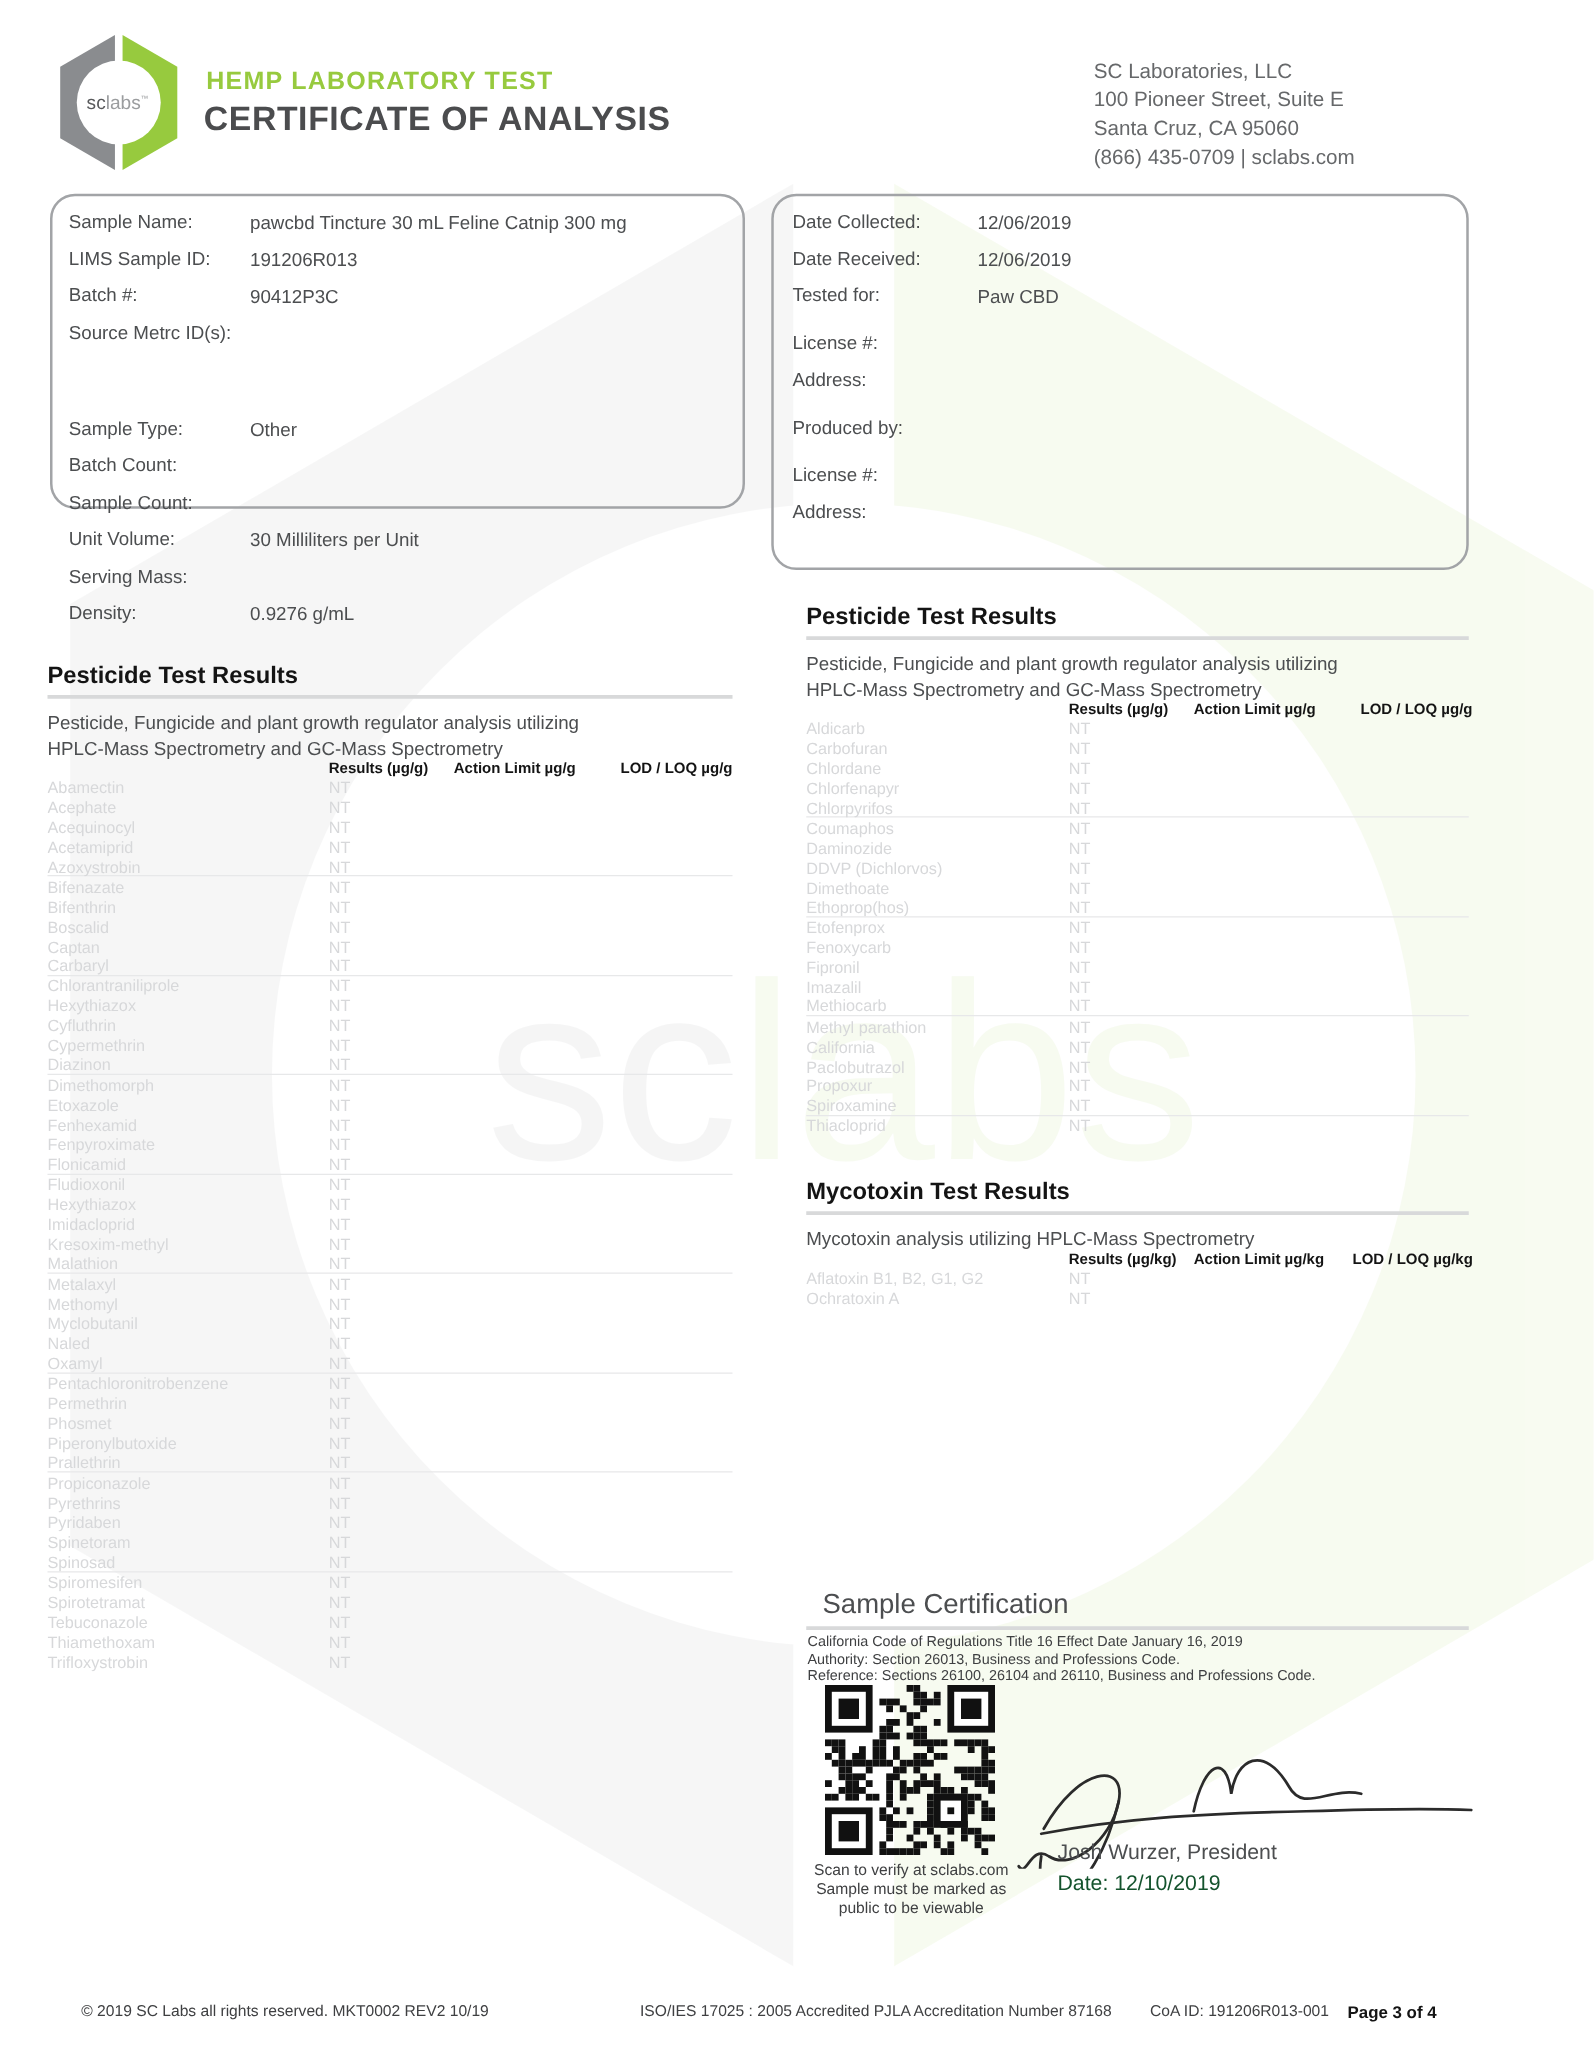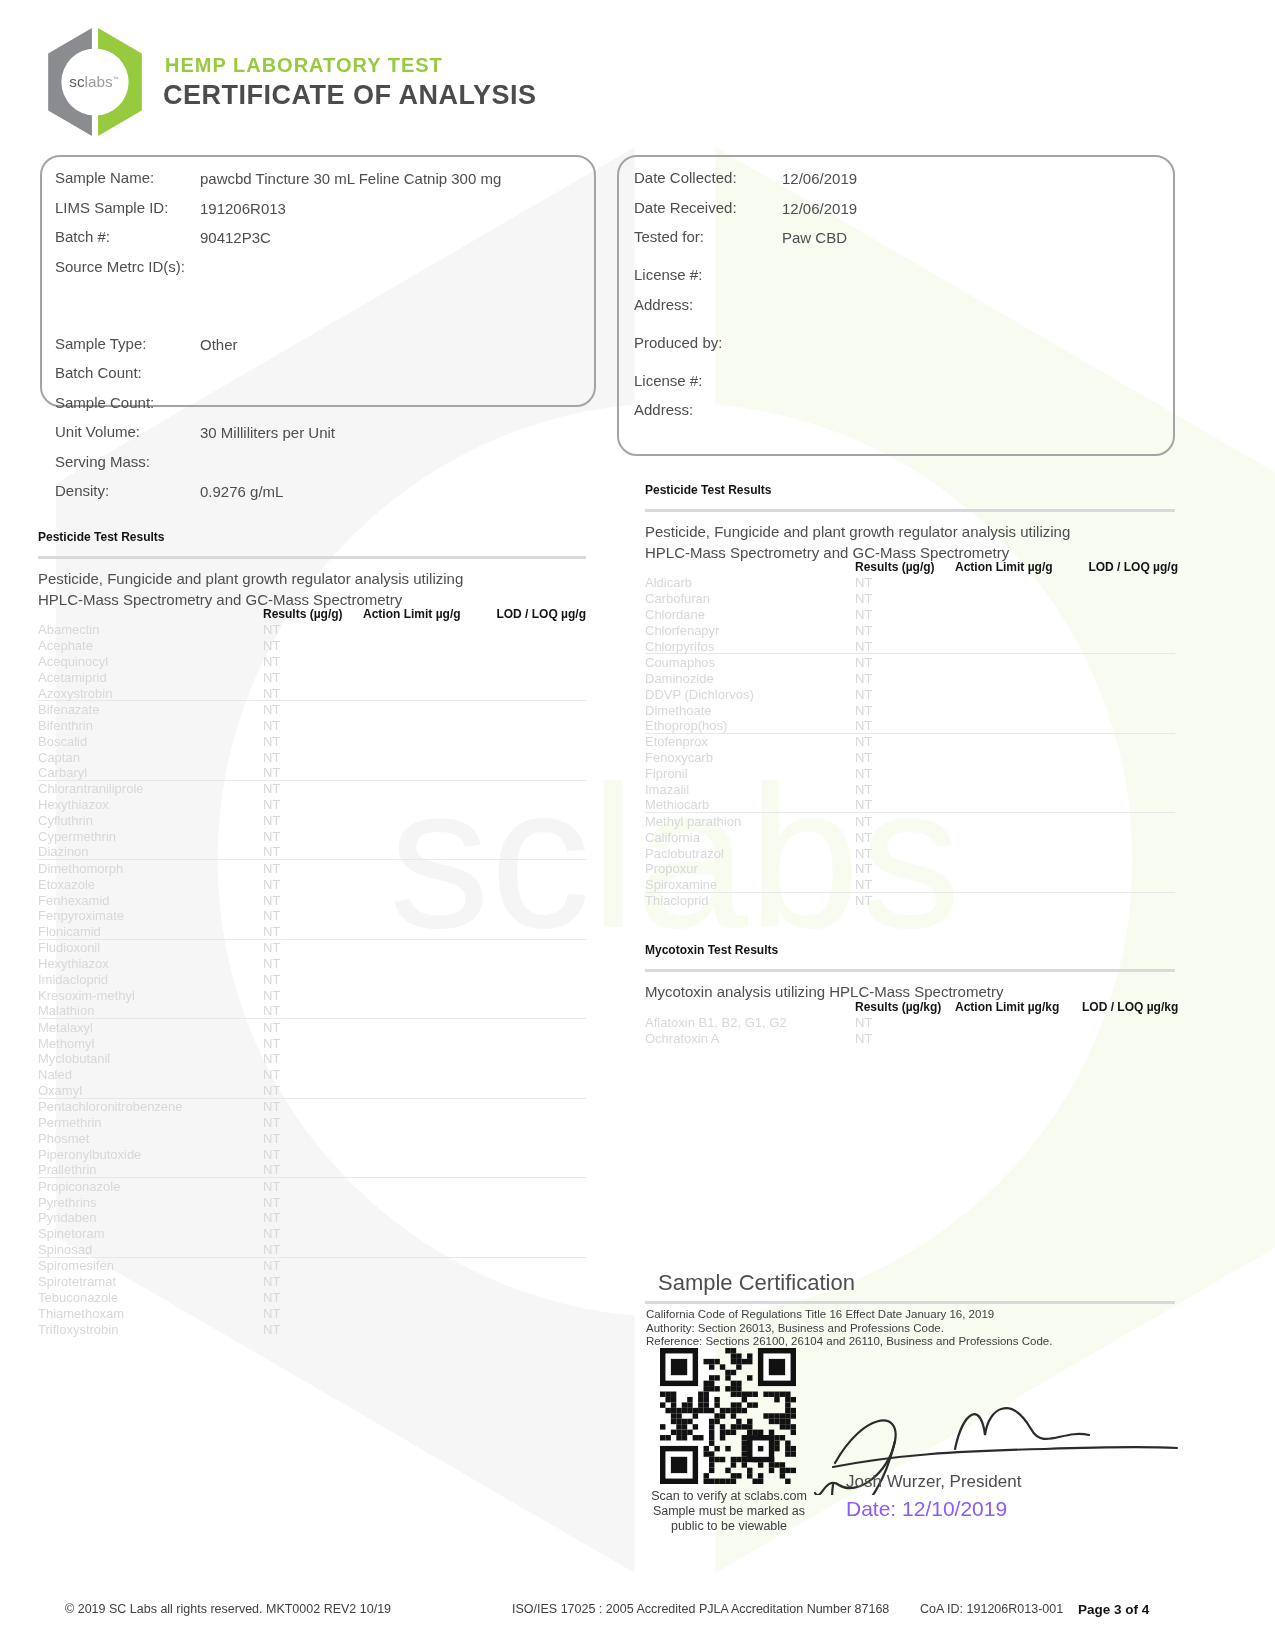--- a/index.html
+++ b/index.html
@@ -21,21 +21,21 @@
   .box-left{left:40px;top:155px;width:556px;height:252px;padding:12px 0 0 13px;}
   .box-right{left:617px;top:155px;width:558px;height:301px;padding:12px 0 0 15px;}
   .info-row{display:flex;min-height:19px;margin-bottom:10.5px;font-size:15px;color:#4c4e50;}
   .info-row.gap-after{margin-bottom:58px;}
   .box-right .info-row.gap-after{margin-bottom:19px;}
   .info-label{width:145px;flex:0 0 145px;}
   .box-right .info-label{width:148px;flex:0 0 148px;}
   .info-value{width:305px;line-height:19px;}
 
   
-  .sec-title{position:absolute;font-size:12px;font-weight:bold;color:#141414;}
+  .sec-title{position:absolute;font-size:19px;font-weight:bold;color:#141414;}
   .sec-rule{position:absolute;height:3px;background:#d8d9da;}
   .sec-desc{position:absolute;font-size:15px;line-height:21px;color:#4c4e50;}
   .col-head{position:absolute;display:flex;font-size:12px;font-weight:bold;color:#141414;}
   .alist{position:absolute;}
   .analyte-row{display:flex;box-sizing:border-box;height:15.9px;align-items:center;font-size:13px;color:#d7d8da;}
   .analyte-row.group-end{border-bottom:1px solid #e7e8e9;}
   .a-name{flex:0 0 var(--namew);width:var(--namew);white-space:nowrap;overflow:hidden;}
   .a-result{flex:0 0 100px;width:100px;}
   .h-name{flex:0 0 var(--namew);width:var(--namew);}
   .h-res{flex:0 0 100px;width:100px;}
@@ -45,21 +45,21 @@
   .col-right{--namew:210px;}
 
   
   .cert-title{position:absolute;left:658px;top:1270px;font-size:22px;color:#4c4e50;}
   .cert-rule{position:absolute;left:645px;top:1301px;width:530px;height:3px;background:#d8d9da;}
   .cert-lines{position:absolute;left:646px;top:1308px;font-size:11.5px;line-height:13.5px;color:#3f4042;}
   .qr{position:absolute;left:660px;top:1348px;width:136px;height:136px;}
   .qr-caption{position:absolute;left:638px;top:1489px;width:182px;text-align:center;font-size:12.5px;line-height:15px;color:#3f4042;}
   .signature{position:absolute;left:805px;top:1385px;width:378px;height:110px;}
   .signer{position:absolute;left:846px;top:1472px;font-size:17px;color:#4c4e50;}
-  .sign-date{position:absolute;left:846px;top:1497px;font-size:21px;color:#8b5cf6;}
+  .sign-date{position:absolute;left:846px;top:1497px;font-size:17px;color:#14532d;}
 
   
   .footer{position:absolute;top:1602px;font-size:12.5px;color:#3f4042;}
   .f1{left:65px;}
   .f2{left:512px;}
   .f3{left:920px;}
   .f4{left:1078px;font-weight:bold;font-size:13.5px;color:#141414;}
 </style>
 </head>
 <body>
@@ -78,20 +78,26 @@
   <svg class="logo" viewBox="0 0 100 110">
     <path d="M47,2 L4,27 L4,83 L47,108 Z" fill="#8a8c8f"></path>
     <path d="M53,2 L96,27 L96,83 L53,108 Z" fill="#97ca3e"></path>
     <circle cx="50" cy="55" r="33" fill="#ffffff"></circle>
     <text x="49" y="60" text-anchor="middle" font-family="Liberation Sans, sans-serif" font-size="15">
       <tspan fill="#58595b">sc</tspan><tspan fill="#9b9d9f">labs</tspan><tspan fill="#9b9d9f" font-size="6" dy="-6">™</tspan>
     </text>
   </svg>
   <div class="title1">HEMP LABORATORY TEST</div>
   <div class="title2">CERTIFICATE OF ANALYSIS</div>
+  <div class="lab-address">
+    <div>SC Laboratories, LLC</div>
+    <div>100 Pioneer Street, Suite E</div>
+    <div>Santa Cruz, CA 95060</div>
+    <div>(866) 435-0709  |  sclabs.com</div>
+  </div>
 
   <div class="box box-left" id="sample-info-rows">
       <div class="info-row">
         <span class="info-label">Sample Name:</span>
         <span class="info-value">pawcbd Tincture 30 mL Feline Catnip 300 mg</span>
       </div>
       <div class="info-row">
         <span class="info-label">LIMS Sample ID:</span>
         <span class="info-value">191206R013</span>
       </div>

